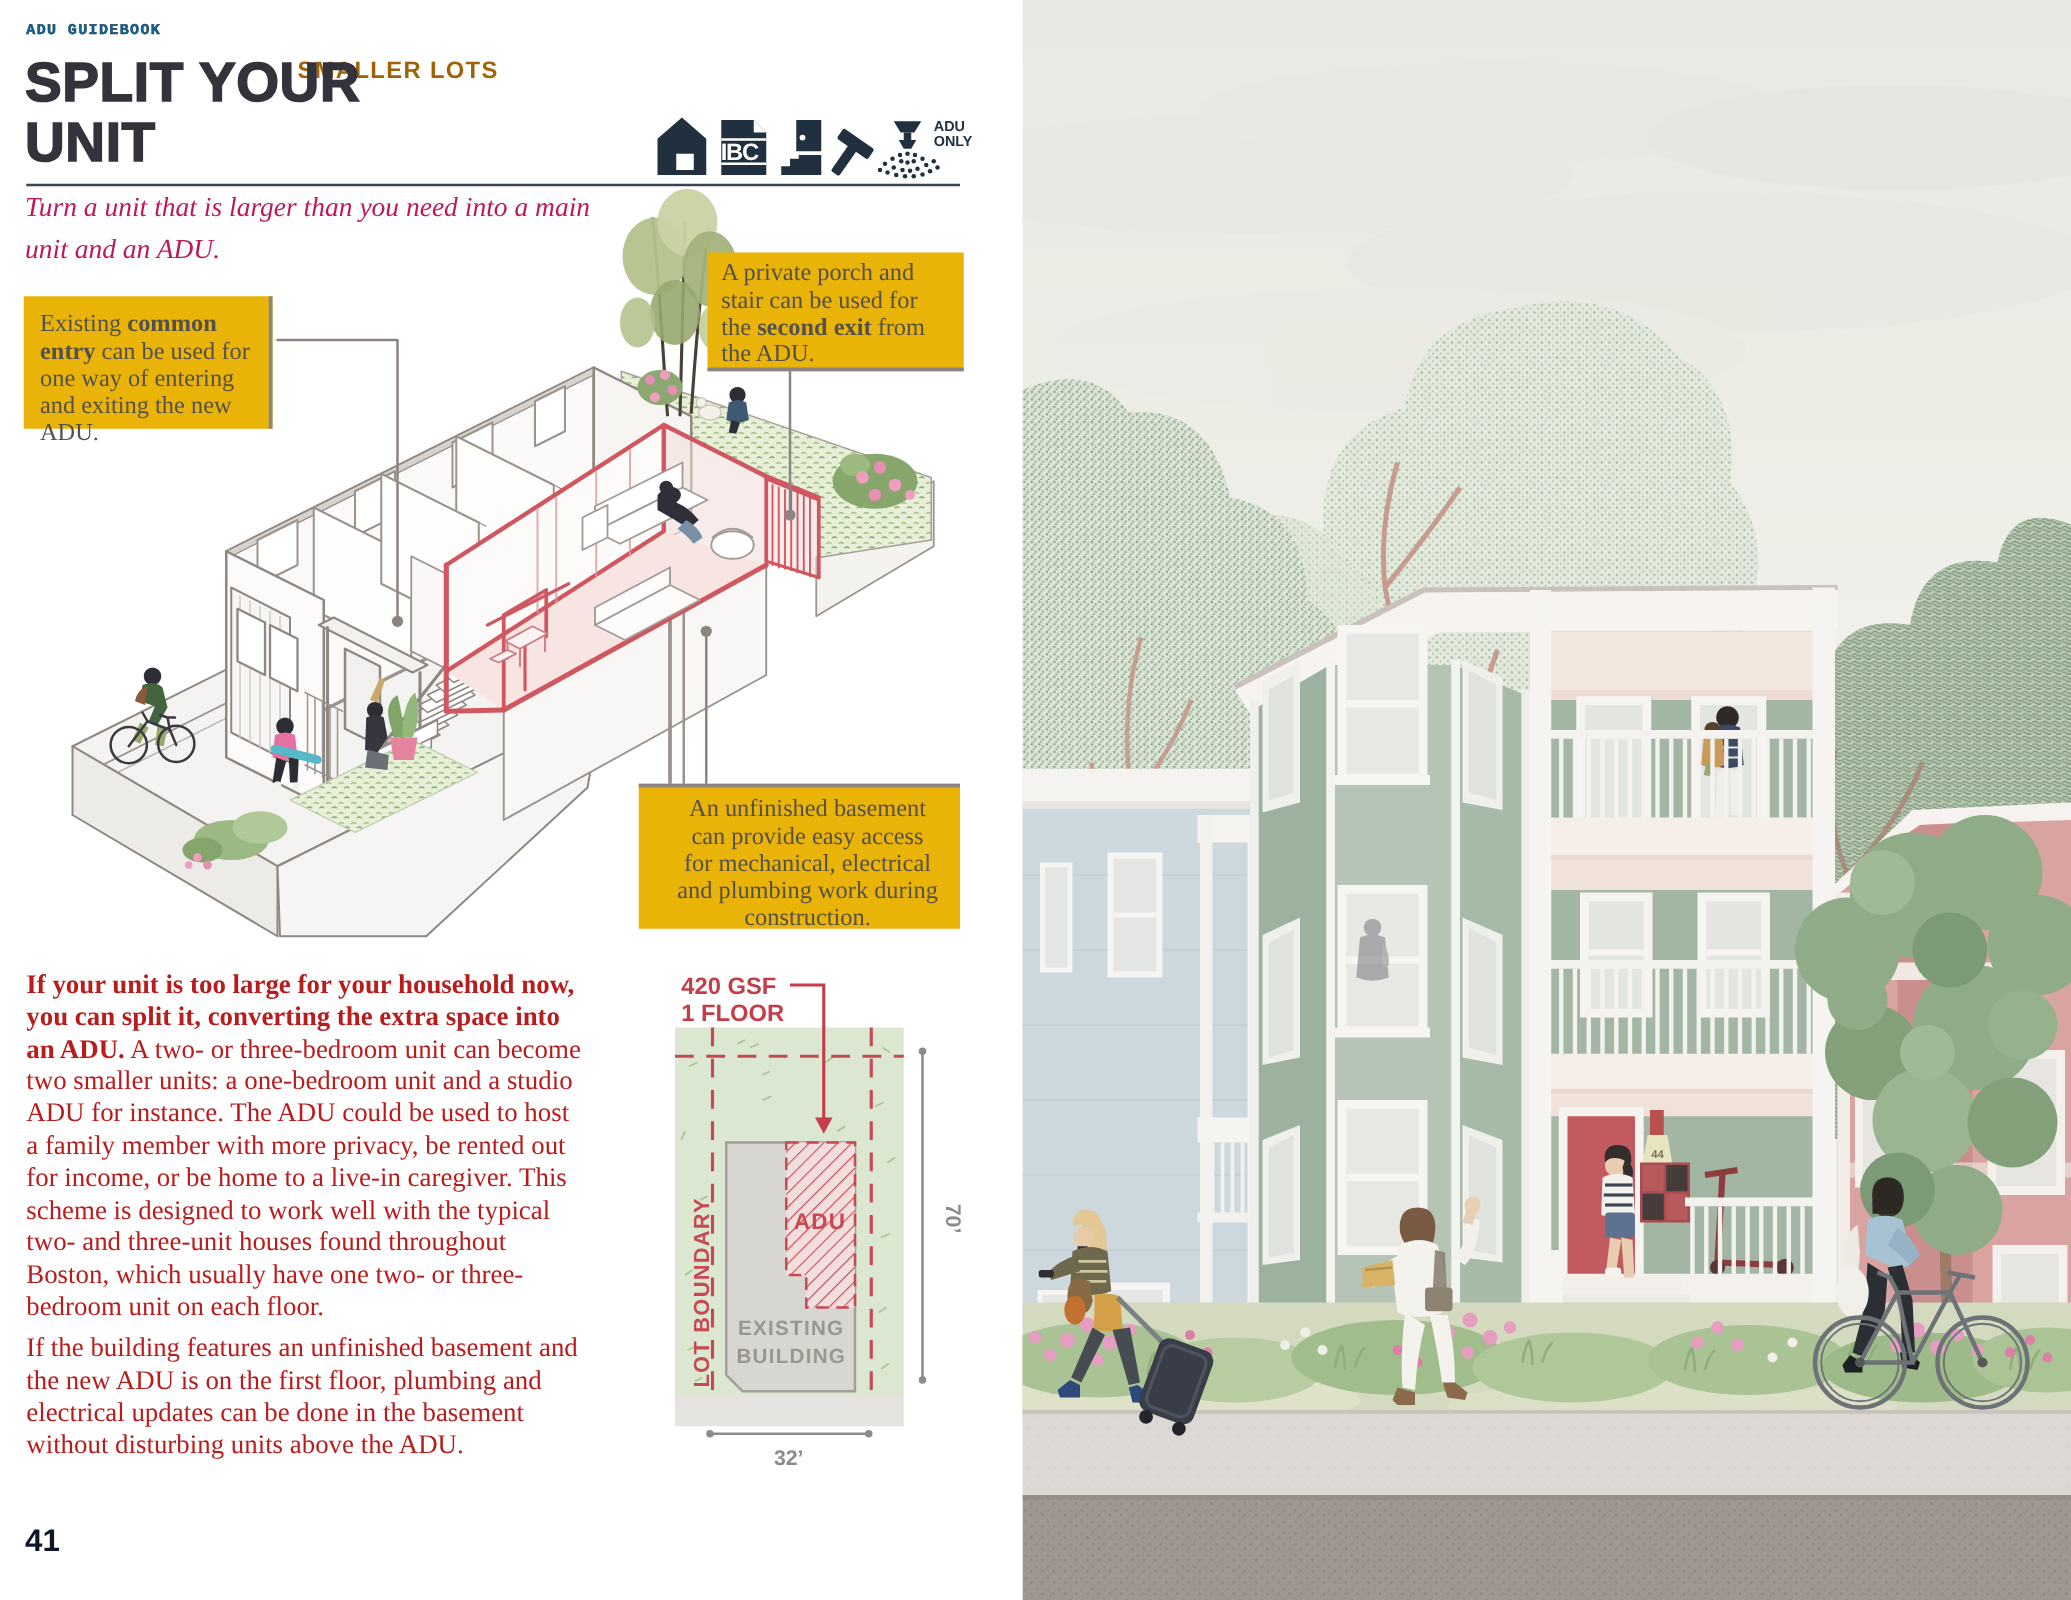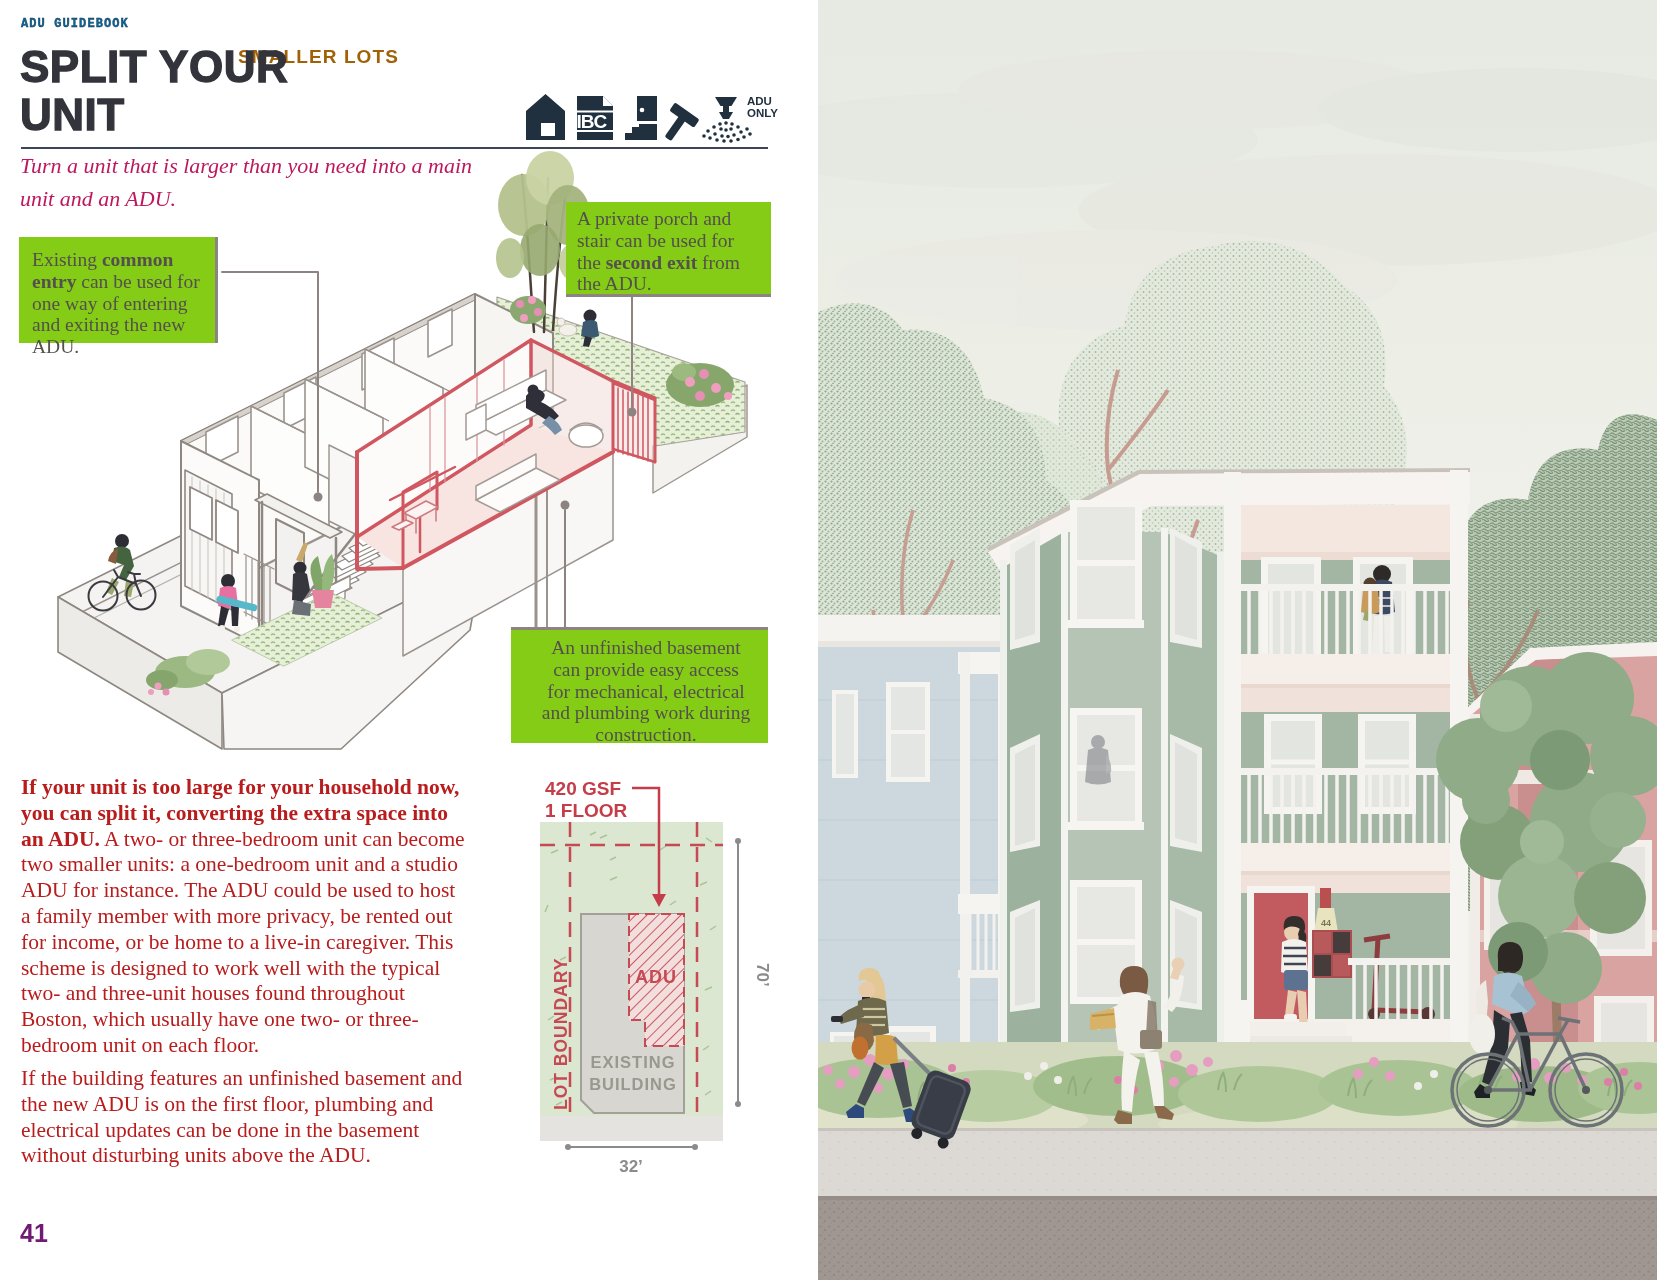--- a/index.html
+++ b/index.html
@@ -2,23 +2,23 @@
 <html><head>
 <meta charset="utf-8">
 <style>
 html,body{margin:0;padding:0;background:#ffffff;}
 body{width:1657px;height:1280px;position:relative;overflow:hidden;font-family:"Liberation Sans",sans-serif;}
 .abs{position:absolute;}
 .kicker{font-weight:bold;font-size:12px;letter-spacing:1.1px;color:#0369a1;font-family:Liberation Mono, monospace;-webkit-text-stroke:0.4px #243447;}
 .kicker2{font-weight:bold;font-size:19px;letter-spacing:1.1px;color:#a16207;margin-top:29px;}
 .title{font-weight:bold;font-size:44px;line-height:48px;letter-spacing:0.5px;color:#33333b;-webkit-text-stroke:1.3px #33333b;}
 .sub{font-family:"Liberation Serif",serif;font-style:italic;font-size:22px;line-height:33px;color:#be185d;}
-.callout{background:#84cc16;font-family:"Liberation Serif",serif;font-size:19.5px;line-height:21.8px;color:#54504d;}
+.callout{background:#eab308;font-family:"Liberation Serif",serif;font-size:19.5px;line-height:21.8px;color:#54504d;}
 .body-serif{font-family:"Liberation Serif",serif;font-size:21.5px;line-height:25.8px;color:#b91c1c;}
-.pagenum{font-size:25px;font-weight:bold;color:#701a75;}
+.pagenum{font-size:25px;font-weight:bold;color:#0f172a;}
 </style>
 </head>
 <body>
 
 <div class="abs kicker" style="left:21px;top:17px;">ADU GUIDEBOOK</div>
 
 <div class="abs kicker2" style="left:238px;top:17px;">SMALLER LOTS</div>
 
 <div class="abs title" style="left:20px;top:43px;">SPLIT YOUR<br>UNIT</div>
 

